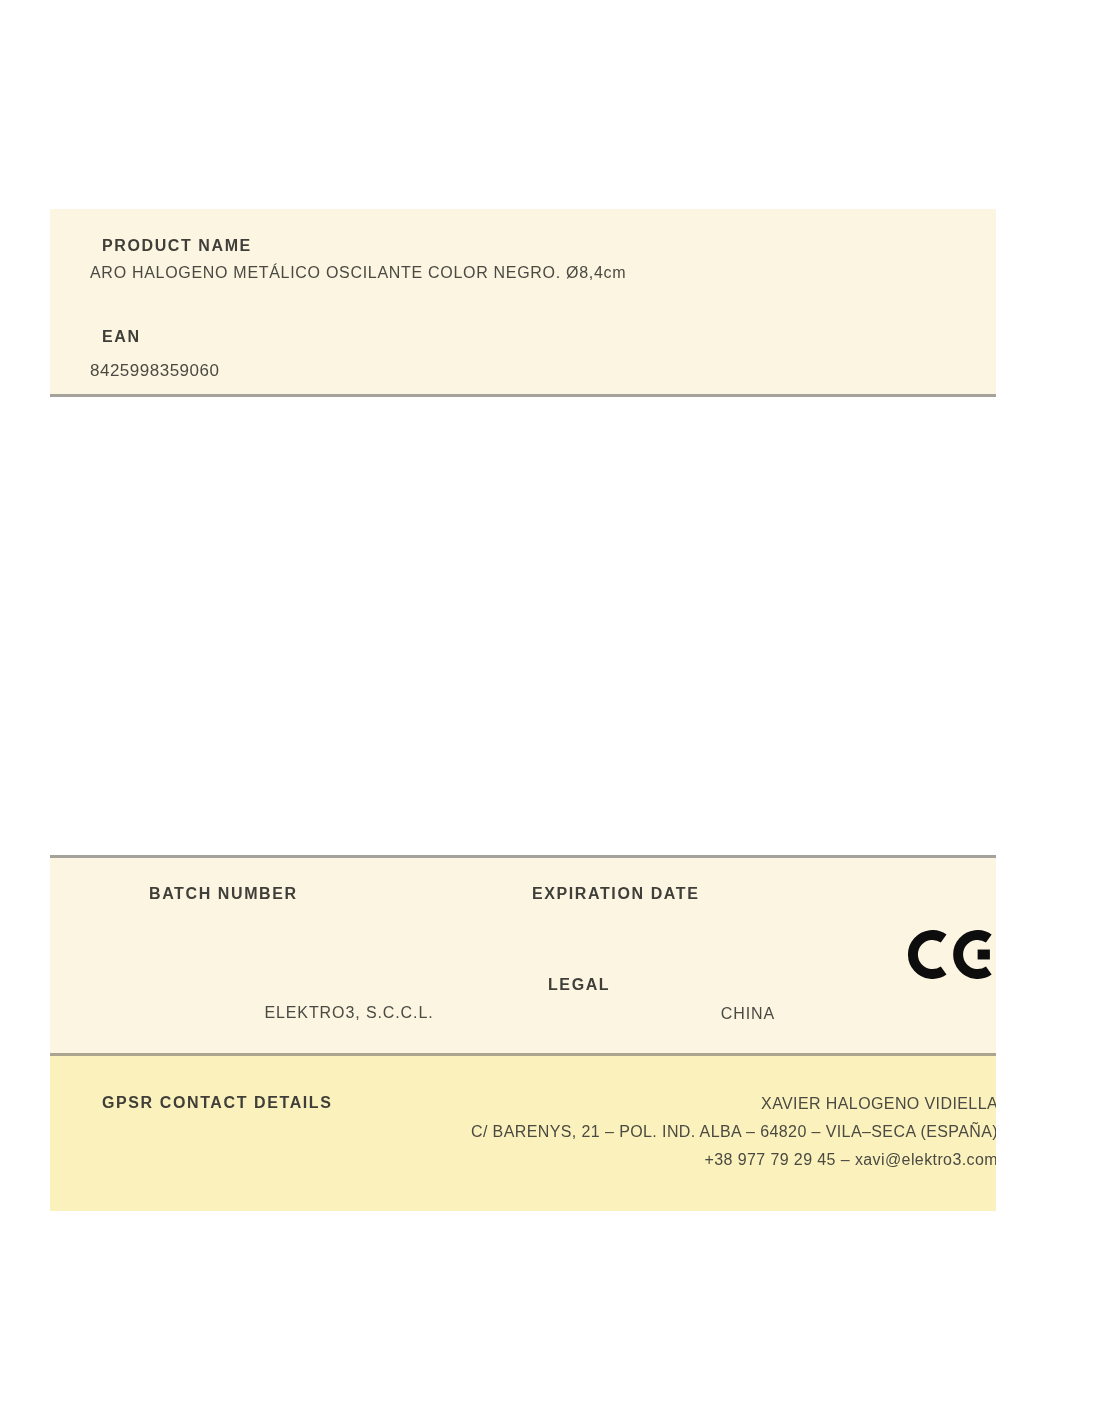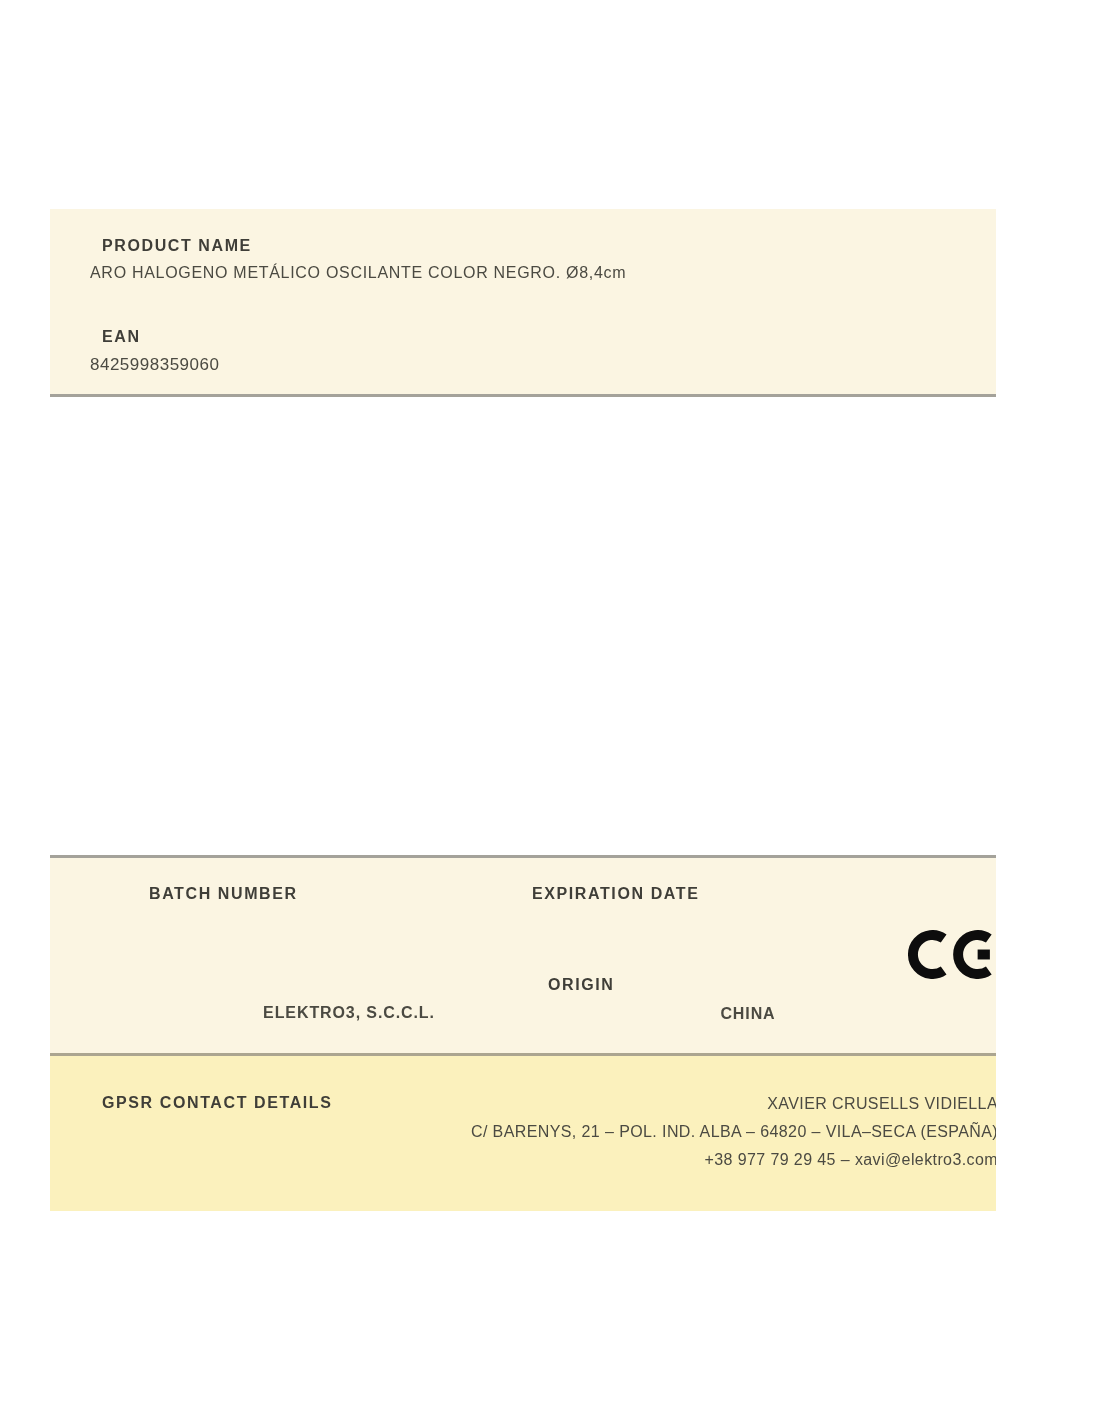--- a/index.html
+++ b/index.html
@@ -34,30 +34,30 @@
     color: var(--heading-text, #3F3E38);
     white-space: nowrap;
   }
   .value {
     position: absolute; left: 40px;
     font-size: 16px; font-weight: 400;
     letter-spacing: 0.7px;
     color: var(--body-text, #4B4A42);
     white-space: nowrap;
   }
-  .value.num { font-size: 17px; letter-spacing: 0.5px; }
+  .value.num { font-size: 17px; letter-spacing: 0.5px; margin-top: 6px; }
   .col-label {
     position: absolute; width: 400px; text-align: left;
     font-size: 16px; font-weight: 700; letter-spacing: 1.6px;
     color: var(--heading-text, #3F3E38);
     white-space: nowrap;
   }
   .col-value {
     position: absolute; width: 400px; text-align: center;
-    font-size: 16px; font-weight: 700; letter-spacing: 0.9px;
+    font-size: 16px; font-weight: 400; letter-spacing: 0.9px;
     color: var(--body-text, #4B4A42);
     white-space: nowrap;
   }
   .ce { position: absolute; right: 54px; top: 72px; width: 88px; height: 49px; }
   .ce path { stroke: var(--ce-color, #0D0D0D); stroke-width: 13; fill: none; stroke-linecap: butt; }
   .contact {
     position: absolute; right: 52px; top: 34px;
     text-align: right; line-height: 28px;
     font-size: 16px; font-weight: 400; letter-spacing: 0.4px;
     color: var(--body-text, #4B4A42);
@@ -73,31 +73,31 @@
     <div class="label" style="top:28px">PRODUCT NAME</div>
     <div class="value" style="top:55px">ARO HALOGENO METÁLICO OSCILANTE COLOR NEGRO. Ø8,4cm</div>
     <div class="label" style="top:119px">EAN</div>
     <div class="value num" style="top:146px">8425998359060</div>
   </section>
 
   <section class="panel panel-mid">
     <div class="col-label" style="left:99px; top:27px">BATCH NUMBER</div>
     <div class="col-label" style="left:482px; top:27px">EXPIRATION DATE</div>
     <div class="col-value" style="left:99px; top:146px">ELEKTRO3, S.C.C.L.</div>
-    <div class="col-label" style="left:498px; top:118px">ORIGIN</div>
+    <div class="col-label" style="left:498px; top:118px">LEGAL</div>
     <div class="col-value" style="left:498px; top:147px">CHINA</div>
     <svg class="ce" viewBox="0 0 115 64" aria-label="CE marking">
       <path d="M 46.6 11.1 A 25.5 25.5 0 1 0 46.6 52.9"></path>
       <path d="M 105.6 11.1 A 25.5 25.5 0 1 0 105.6 52.9"></path>
       <path d="M 91 32 H 107"></path>
     </svg>
   </section>
 
   <section class="panel panel-bottom">
     <div class="label" style="top:38px">GPSR CONTACT DETAILS</div>
     <div class="contact">
-      <div>XAVIER CRUSELLS VIDIELLA</div>
+      <div>XAVIER HALOGENO VIDIELLA</div>
       <div>C/ BARENYS, 21 – POL. IND. ALBA – 64820 – VILA–SECA (ESPAÑA)</div>
       <div>+38 977 79 29 45 – xavi@elektro3.com</div>
     </div>
   </section>
 
 </div>
 
 </body></html>

